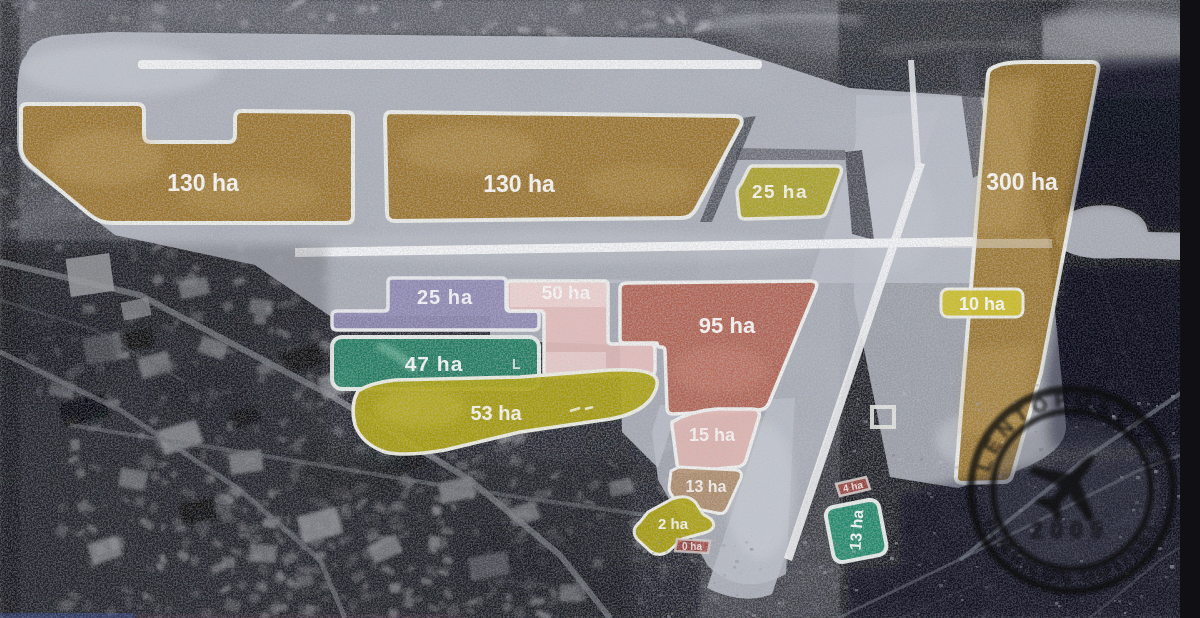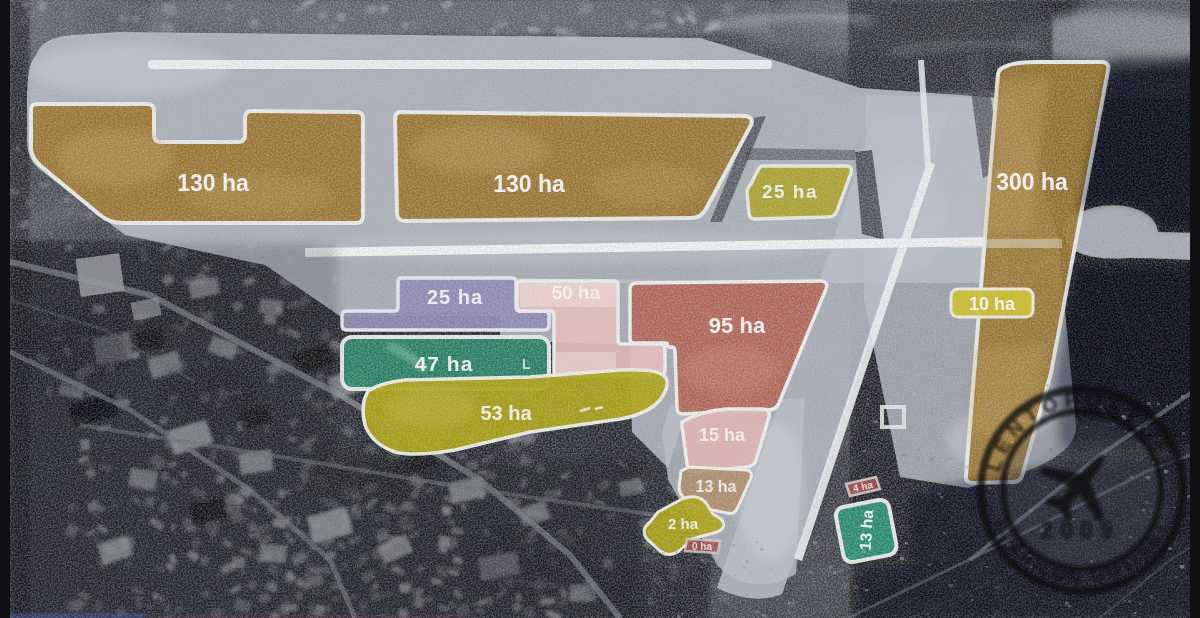--- a/index.html
+++ b/index.html
@@ -1,16 +1,16 @@
 <!DOCTYPE html>
 <html><head>
 <meta charset="utf-8">
 <style>
 html,body{margin:0;padding:0;background:#101014;}
-#scene{position:relative;width:1180px;height:618px;overflow:hidden;font-family:"Liberation Sans",sans-serif;padding-left:10px;}
+#scene{position:relative;width:1180px;height:618px;overflow:hidden;font-family:"Liberation Sans",sans-serif;}
 svg{display:block}
 text{font-family:"Liberation Sans",sans-serif;font-weight:bold;}
 .lbl{fill:#ffffff;}
 </style>
 </head>
 <body>
 <div id="scene">
 <svg width="1200" height="618" viewBox="0 0 1200 618">
 <defs>
   <filter id="blur1">

